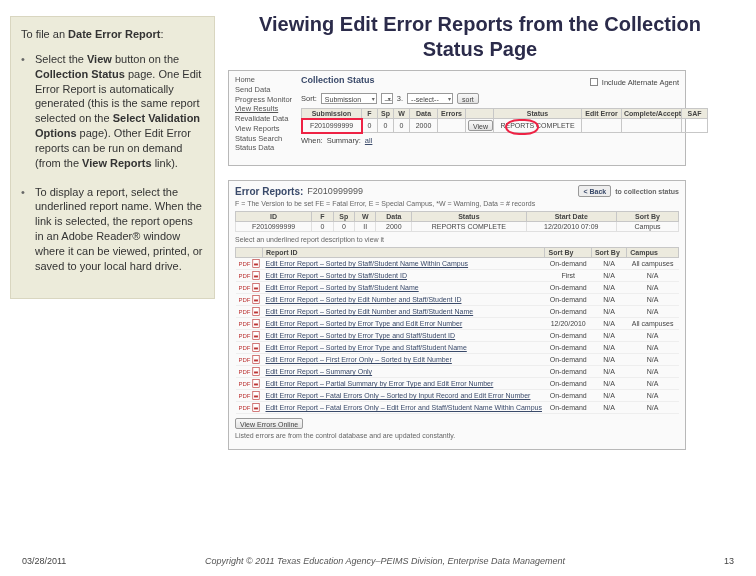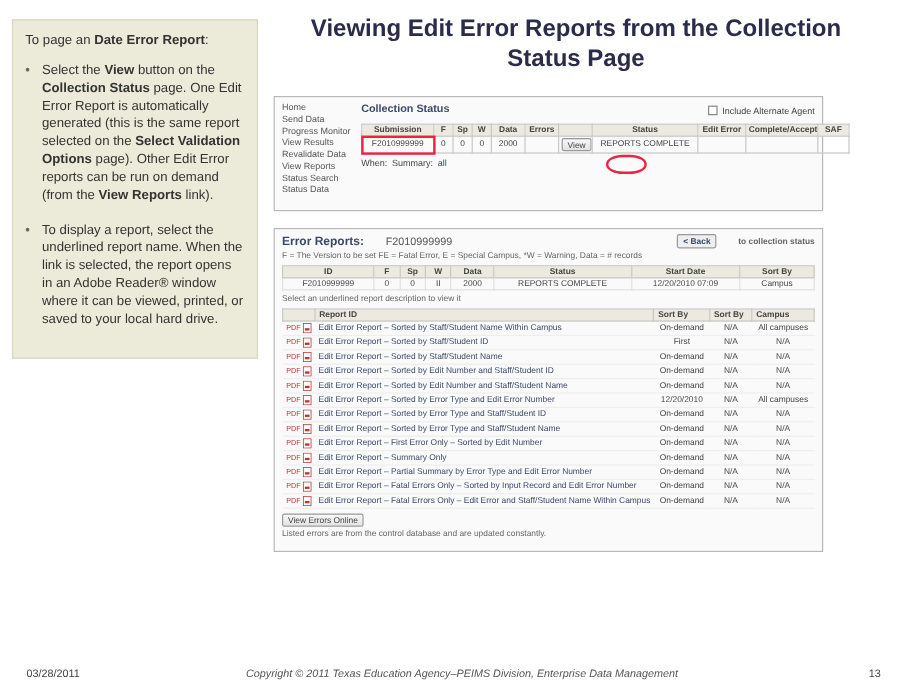--- a/index.html
+++ b/index.html
@@ -38,21 +38,21 @@
   .sidebar .intro { margin-bottom: 10px; }
   .sidebar ul { margin: 0; padding: 0; list-style: none; }
   .sidebar li { display: flex; margin-bottom: 14px; }
   .sidebar li .bullet { width: 14px; flex: none; color: #666;}
   .sidebar li .txt { flex: 1; }
   .sidebar .note { font-size: 10px; margin-top: 4px; }
   .strong { font-weight: bold; }
 
   .screens {
     position: absolute;
-    top: 80px;
+    top: 70px;
     left: 228px;
     width: 458px;
   }
   .panel {
     border: 1px solid #b8b8b8;
     background: #fafafa;
     font-size: 7.5px;
     color: #444;
     margin-bottom: 14px;
     padding: 4px 6px 6px 6px;
@@ -71,56 +71,56 @@
   }
   .sel::after { content:"▾"; position:absolute; right:1px; top:0; font-size:6px; color:#666;}
   .btn {
     display:inline-block; border:1px solid #999; background:linear-gradient(#f8f8f8,#e3e3e3);
     padding:0 4px; height:11px; line-height:11px; font-size:7px; border-radius:2px;
   }
   .leftnav {
     float:left; width:62px; font-size:7.5px; color:#555; line-height:1.3;
   }
   .leftnav div { white-space: nowrap; overflow:hidden; }
-  .leftnav .on { }
+  .leftnav .on { text-decoration: underline; }
   .tbl {
     width: 100%;
     border-collapse: collapse;
     font-size: 7px;
     table-layout: fixed;
   }
   .tbl th, .tbl td {
     border: 1px solid #c7c7c7;
     padding: 1px 2px;
     text-align: center;
     overflow: hidden;
     white-space: nowrap;
   }
   .tbl th { background:#eceade; font-weight: bold; color:#444;}
   .hl { outline: 2px solid #e24; outline-offset: -1px; }
   .circle {
     position:absolute; border:2px solid #e24; border-radius:50%/60%;
     width:34px; height:16px; pointer-events:none;
   }
 
-  .panel2 .hdr { color:#3a4a6a; font-size:10px; font-weight:bold; display:flex; align-items:center; gap:18px;}
+  .panel2 .hdr { color:#3a4a6a; font-size:10px; font-weight:bold; display:flex; align-items:center; gap:4px;}
   .panel2 .hdr .id { color:#555; font-size:9px; font-weight:normal;}
   .panel2 .hint { font-size:7px; color:#666; margin:3px 0 4px;}
   .tbl2 { width:100%; border-collapse:collapse; font-size:7px; table-layout:fixed;}
   .tbl2 th { background:#eceade; border:1px solid #c7c7c7; padding:1px 2px; font-weight:bold; color:#444;}
   .tbl2 td { border:1px solid #e0e0e0; padding:1px 2px; text-align:center; overflow:hidden; white-space:nowrap;}
   .listtbl { width:100%; font-size:7px; border-collapse:collapse;}
   .listtbl th { background:#eceade; border:1px solid #c7c7c7; padding:1px 3px; text-align:left; font-weight:bold;}
   .listtbl td { padding:1px 3px; border-bottom:1px solid #eee; white-space:nowrap; overflow:hidden;}
   .listtbl td.cent { text-align:center;}
   .pdf {
     display:inline-flex; align-items:center; gap:1px;
   }
   .pdf svg { width:8px; height:9px;}
-  .rlink { color:#3a4a6a; }
+  .rlink { color:#3a4a6a; text-decoration:underline; }
   .backbtn {
     margin-left:auto; border:1px solid #999; background:#eee; padding:0 4px;
     font-size:7px; height:12px; line-height:12px; border-radius:2px;
   }
   .backtxt { font-size:7px; color:#666;}
 
   .foot-left {
     position:absolute; left:22px; bottom:10px; font-size:9px; color:#444;
   }
   .foot-center {
@@ -131,21 +131,21 @@
     position:absolute; right:22px; bottom:10px; font-size:9px; color:#444;
   }
 </style>
 </head>
 <body>
 
 <div class="main-title">Viewing Edit Error Reports from the Collection Status Page</div>
 
 <div class="sidebar">
   <div class="intro">
-    <span>To page an </span><span class="strong">Date Error Report</span><span>:</span>
+    <span>To file an </span><span class="strong">Date Error Report</span><span>:</span>
   </div>
   <ul id="sb-list">
       <li>
         <span class="bullet">•</span>
         <span class="txt"><span>Select the </span><span class="strong">View</span><span> button on the </span><span class="strong">Collection Status</span><span> page. One Edit Error Report is automatically generated (this is the same report selected on the </span><span class="strong">Select Validation Options</span><span> page). Other Edit Error reports can be run on demand (from the </span><span class="strong">View Reports</span><span> link).</span></span>
       </li>
       <li>
         <span class="bullet">•</span>
         <span class="txt"><span>To display a report, select the underlined report name. When the link is selected, the report opens in an Adobe Reader® window where it can be viewed, printed, or saved to your local hard drive.</span></span>
       </li>
@@ -165,20 +165,28 @@
         <div>View Reports</div>
         <div>Status Search</div>
         <div>Status Data</div>
       </div>
     <div style="margin-left:66px;">
       <div class="row">
         <span class="ptitle">Collection Status</span>
         <span style="margin-left:auto"></span>
         <span class="ck"></span>
         <span>Include Alternate Agent</span>
+      </div>
+      <div class="row">
+        <span>Sort:</span>
+        <span class="sel" style="width:56px">Submission</span>
+        <span class="sel" style="width:12px">—</span>
+        <span>3. </span>
+        <span class="sel" style="width:46px">--select--</span>
+        <span class="btn">sort</span>
       </div>
       <table class="tbl">
         <colgroup>
           <col style="width:60px">
             <col style="width:16px">
             <col style="width:16px">
             <col style="width:16px">
           <col style="width:28px">
             <col style="width:28px">
             <col style="width:28px">

